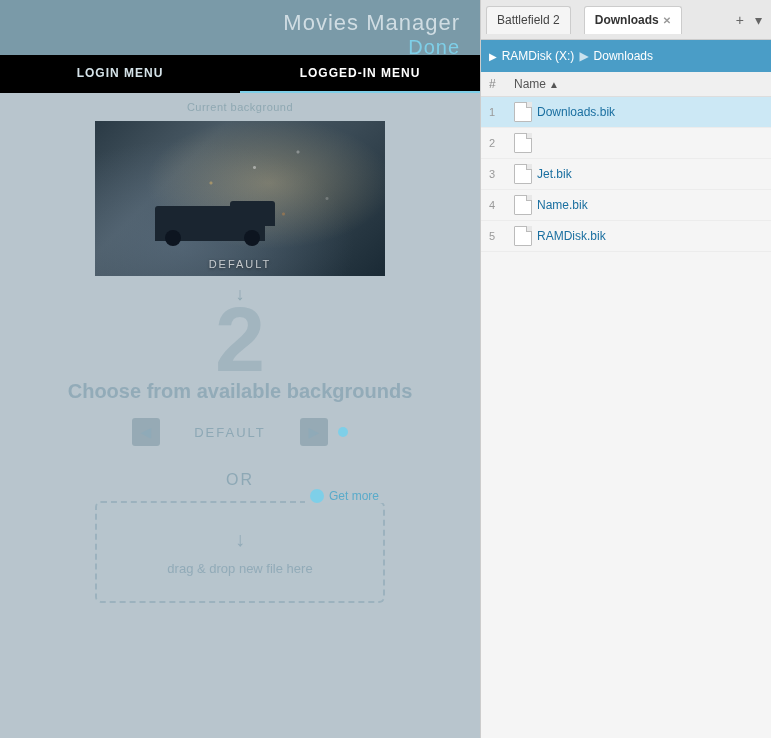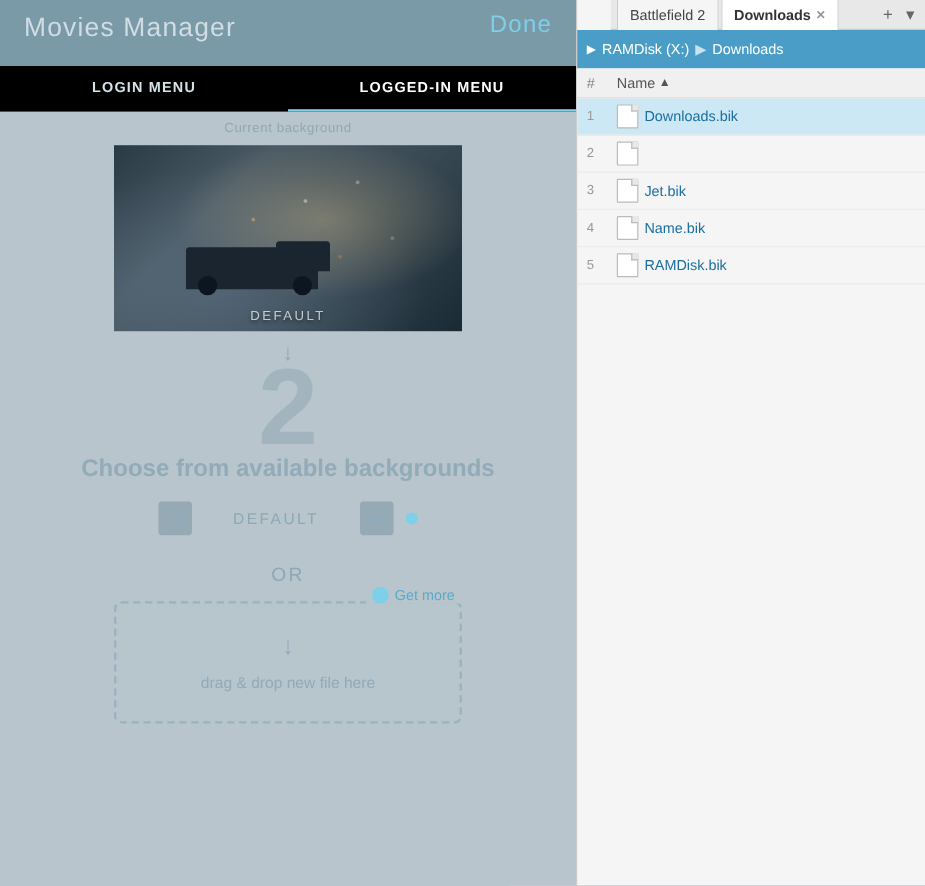--- a/index.html
+++ b/index.html
@@ -17,24 +17,25 @@
       width: 480px;
       height: 738px;
       background: #b8c5cd;
       display: flex;
       flex-direction: column;
     }
 
     .header {
       display: flex;
       justify-content: space-between;
-      align-items: flex-start;
+      align-items: flex-end;
       padding: 10px 20px;
       background: #7a9aa8;
       height: 55px;
+      flex-direction: column;
     }
 
     .app-title {
       color: #d0dde3;
       font-size: 22px;
       font-weight: 300;
       letter-spacing: 1px;
     }
 
     .done-btn {
@@ -286,24 +287,23 @@
       border-left: 1px solid #ccc;
       display: flex;
       flex-direction: column;
     }
 
     .tab-row {
       display: flex;
       align-items: center;
       background: #e8e8e8;
       border-bottom: 1px solid #ccc;
-      height: 25px;
+      height: 40px;
       padding: 0 5px;
-      gap: 2px;
-      margin-left: 28px;
+      gap: 13px;
     }
 
     .file-tab {
       display: flex;
       align-items: center;
       gap: 4px;
       padding: 4px 10px;
       background: #f5f5f5;
       border: 1px solid #ccc;
       border-bottom: none;

